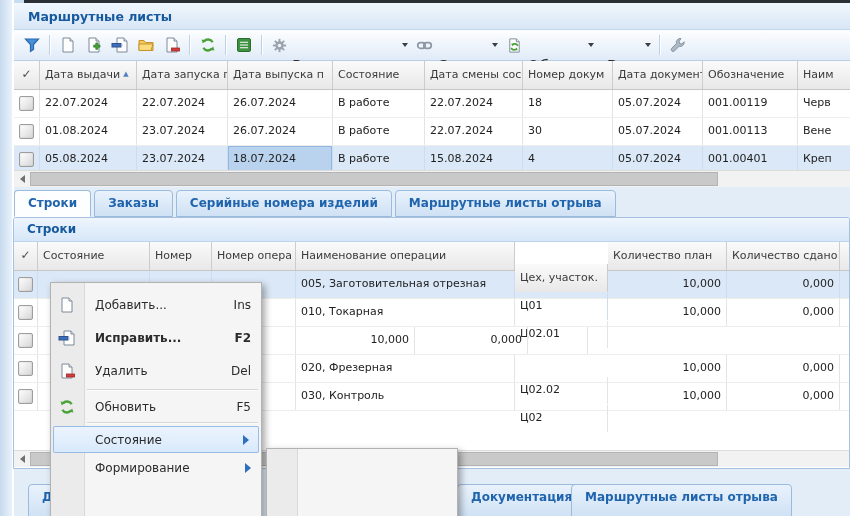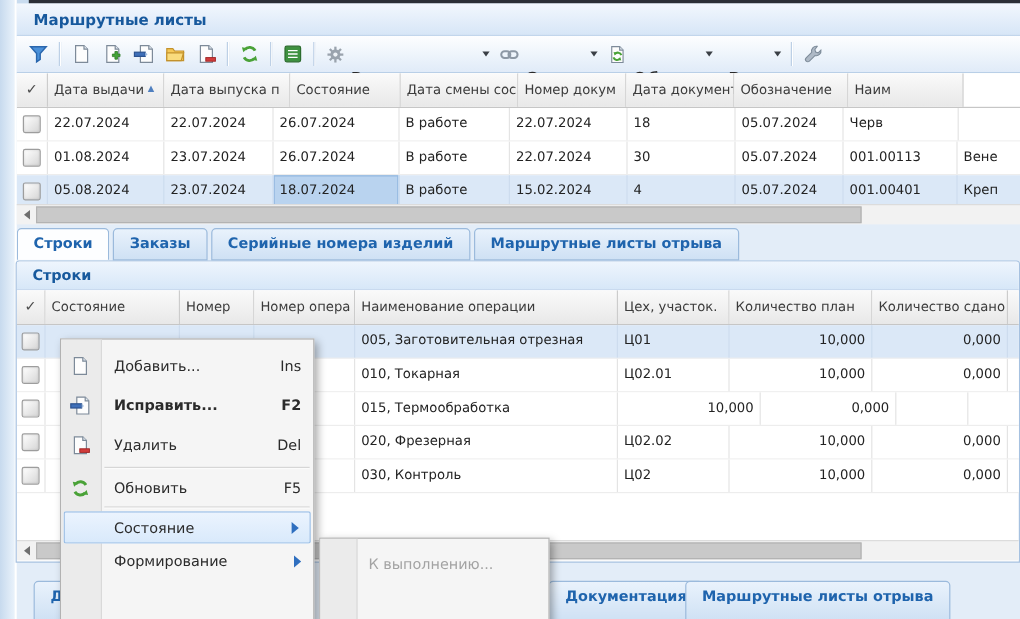--- a/index.html
+++ b/index.html
@@ -51,21 +51,21 @@
   .tabs{left:14px;top:190px;height:27px;display:flex;}
   .tab{height:25px;line-height:25px;padding:0 13px;margin-right:3px;border:1px solid #9bbadc;border-radius:4px 4px 0 0;
        font-weight:bold;font-size:12px;color:#1f64ad;background:linear-gradient(#e9f2fc,#cfe1f4);}
   .tab.active{background:#fdfeff;border-bottom-color:#fdfeff;}
   
   .section{left:13px;top:217px;width:837px;height:252px;background:#ffffff;border:1px solid #a6c1e0;
            border-radius:3px 3px 0 0;box-sizing:border-box;overflow:hidden;}
   .section-header{height:23px;line-height:23px;background:linear-gradient(#eef5fd,#d7e7f8);border-bottom:1px solid #bdd3eb;
                   font-weight:bold;font-size:12px;color:#17599d;padding-left:13px;}
   .t2c0{width:24px;} .t2c1{width:112px;} .t2c2{width:62px;} .t2c3{width:84px;} .t2c4{width:219px;}
-  .t2c5{width:93px;} .t2c6{width:119px;} .t2c7{width:113px;} .t2c8{width:60px;}
+  .t2c5{width:93px;margin-top:22px;} .t2c6{width:119px;} .t2c7{width:113px;} .t2c8{width:60px;}
   .grid2 .grow{width:900px;}
   .hs2{position:absolute;left:0;top:232px;width:835px;}
   
   .btab{position:absolute;top:484px;height:34px;line-height:25px;padding:0 13px;border:1px solid #9bbadc;border-radius:4px 4px 0 0;
         font-weight:bold;font-size:12px;color:#1f64ad;background:linear-gradient(#e9f2fc,#cfe1f4);box-sizing:border-box;}
   
   .menu{position:absolute;left:50px;top:282px;width:212px;height:262px;background:#f5f5f5;border:1px solid #b2b2b2;
         box-shadow:3px 3px 7px rgba(0,0,0,.35);z-index:50;padding-top:5px;box-sizing:border-box;}
   .menu-gutter{position:absolute;left:0;top:0;bottom:0;width:33px;background:#ebebeb;border-right:1px solid #d9d9d9;}
   .mi{position:relative;height:33px;display:flex;align-items:center;padding:0 10px 0 44px;font-size:12px;color:#2b2b2b;}
@@ -204,58 +204,60 @@
       <svg width="18" height="18" viewBox="0 0 18 18">
           <path d="M12 2.6a4 4 0 0 0-4.6 5L2.8 12.2a1.9 1.9 0 1 0 2.7 2.7l4.6-4.6a4 4 0 0 0 5-4.6l-2.3 2.3-2.1-.6-.6-2.1z" fill="#aeb9c6" stroke="#7e8c9a" stroke-width=".9"></path>
         </svg>
     </div>
   </div>
 
   <div class="abs grid1">
     <div class="grow hdr">
       <div class="cell t1c0 center"><span class="checkmark">✓</span></div>
       <div class="cell t1c1"><span>Дата выдачи</span><span class="sort-arrow">▲</span></div>
+      <div class="cell t1c2">Дата запуска п</div>
       <div class="cell t1c3">Дата выпуска п</div>
       <div class="cell t1c4">Состояние</div>
       <div class="cell t1c5">Дата смены сос</div>
       <div class="cell t1c6">Номер докум</div>
       <div class="cell t1c7">Дата документа</div>
       <div class="cell t1c8">Обозначение</div>
       <div class="cell t1c9">Наим</div>
     </div>
     <div class="grow">
       <div class="cell t1c0 center"><span class="cb"></span></div>
       <div class="cell t1c1">22.07.2024</div>
       <div class="cell t1c2">22.07.2024</div>
       <div class="cell t1c3">26.07.2024</div>
       <div class="cell t1c4">В работе</div>
       <div class="cell t1c5">22.07.2024</div>
       <div class="cell t1c6">18</div>
       <div class="cell t1c7">05.07.2024</div>
+      <div class="cell t1c8">001.00119</div>
       <div class="cell t1c9">Черв</div>
     </div>
     <div class="grow">
       <div class="cell t1c0 center"><span class="cb"></span></div>
       <div class="cell t1c1">01.08.2024</div>
       <div class="cell t1c2">23.07.2024</div>
       <div class="cell t1c3">26.07.2024</div>
       <div class="cell t1c4">В работе</div>
       <div class="cell t1c5">22.07.2024</div>
       <div class="cell t1c6">30</div>
       <div class="cell t1c7">05.07.2024</div>
       <div class="cell t1c8">001.00113</div>
       <div class="cell t1c9">Вене</div>
     </div>
     <div class="grow sel">
       <div class="cell t1c0 center"><span class="cb"></span></div>
       <div class="cell t1c1">05.08.2024</div>
       <div class="cell t1c2">23.07.2024</div>
       <div class="cell t1c3 active-cell">18.07.2024</div>
       <div class="cell t1c4">В работе</div>
-      <div class="cell t1c5">15.02.2024</div>
+      <div class="cell t1c5">15.08.2024</div>
       <div class="cell t1c6">4</div>
       <div class="cell t1c7">05.07.2024</div>
       <div class="cell t1c8">001.00401</div>
       <div class="cell t1c9">Креп</div>
     </div>
   </div>
   <div class="abs hscroll hs1">
     <div class="sc-btn">
         <span class="sc-left"></span>
       </div>
@@ -303,21 +305,20 @@
         <div class="cell t2c5">Ц02.01</div>
         <div class="cell t2c6 num">10,000</div>
         <div class="cell t2c7 num">0,000</div>
         <div class="cell t2c8"></div>
       </div>
       <div class="grow">
         <div class="cell t2c0 center"><span class="cb"></span></div>
         <div class="cell t2c1"></div>
         <div class="cell t2c2"></div>
         <div class="cell t2c3"></div>
-        <div class="cell t2c4">015, Термообработка</div>
         <div class="cell t2c6 num">10,000</div>
         <div class="cell t2c7 num">0,000</div>
         <div class="cell t2c8"></div>
       </div>
       <div class="grow">
         <div class="cell t2c0 center"><span class="cb"></span></div>
         <div class="cell t2c1"></div>
         <div class="cell t2c2"></div>
         <div class="cell t2c3"></div>
         <div class="cell t2c4">020, Фрезерная</div>
@@ -398,15 +399,14 @@
         <span class="sub-arrow"></span>
     </div>
     <div class="mi small">
       <span>Формирование</span>
         <span class="sub-arrow"></span>
     </div>
   </div>
 
   <div class="submenu">
     <div class="menu-gutter"></div>
-    <div class="smi disabled">К выполнению...</div>
   </div>
 </div>
 
 </body></html>

